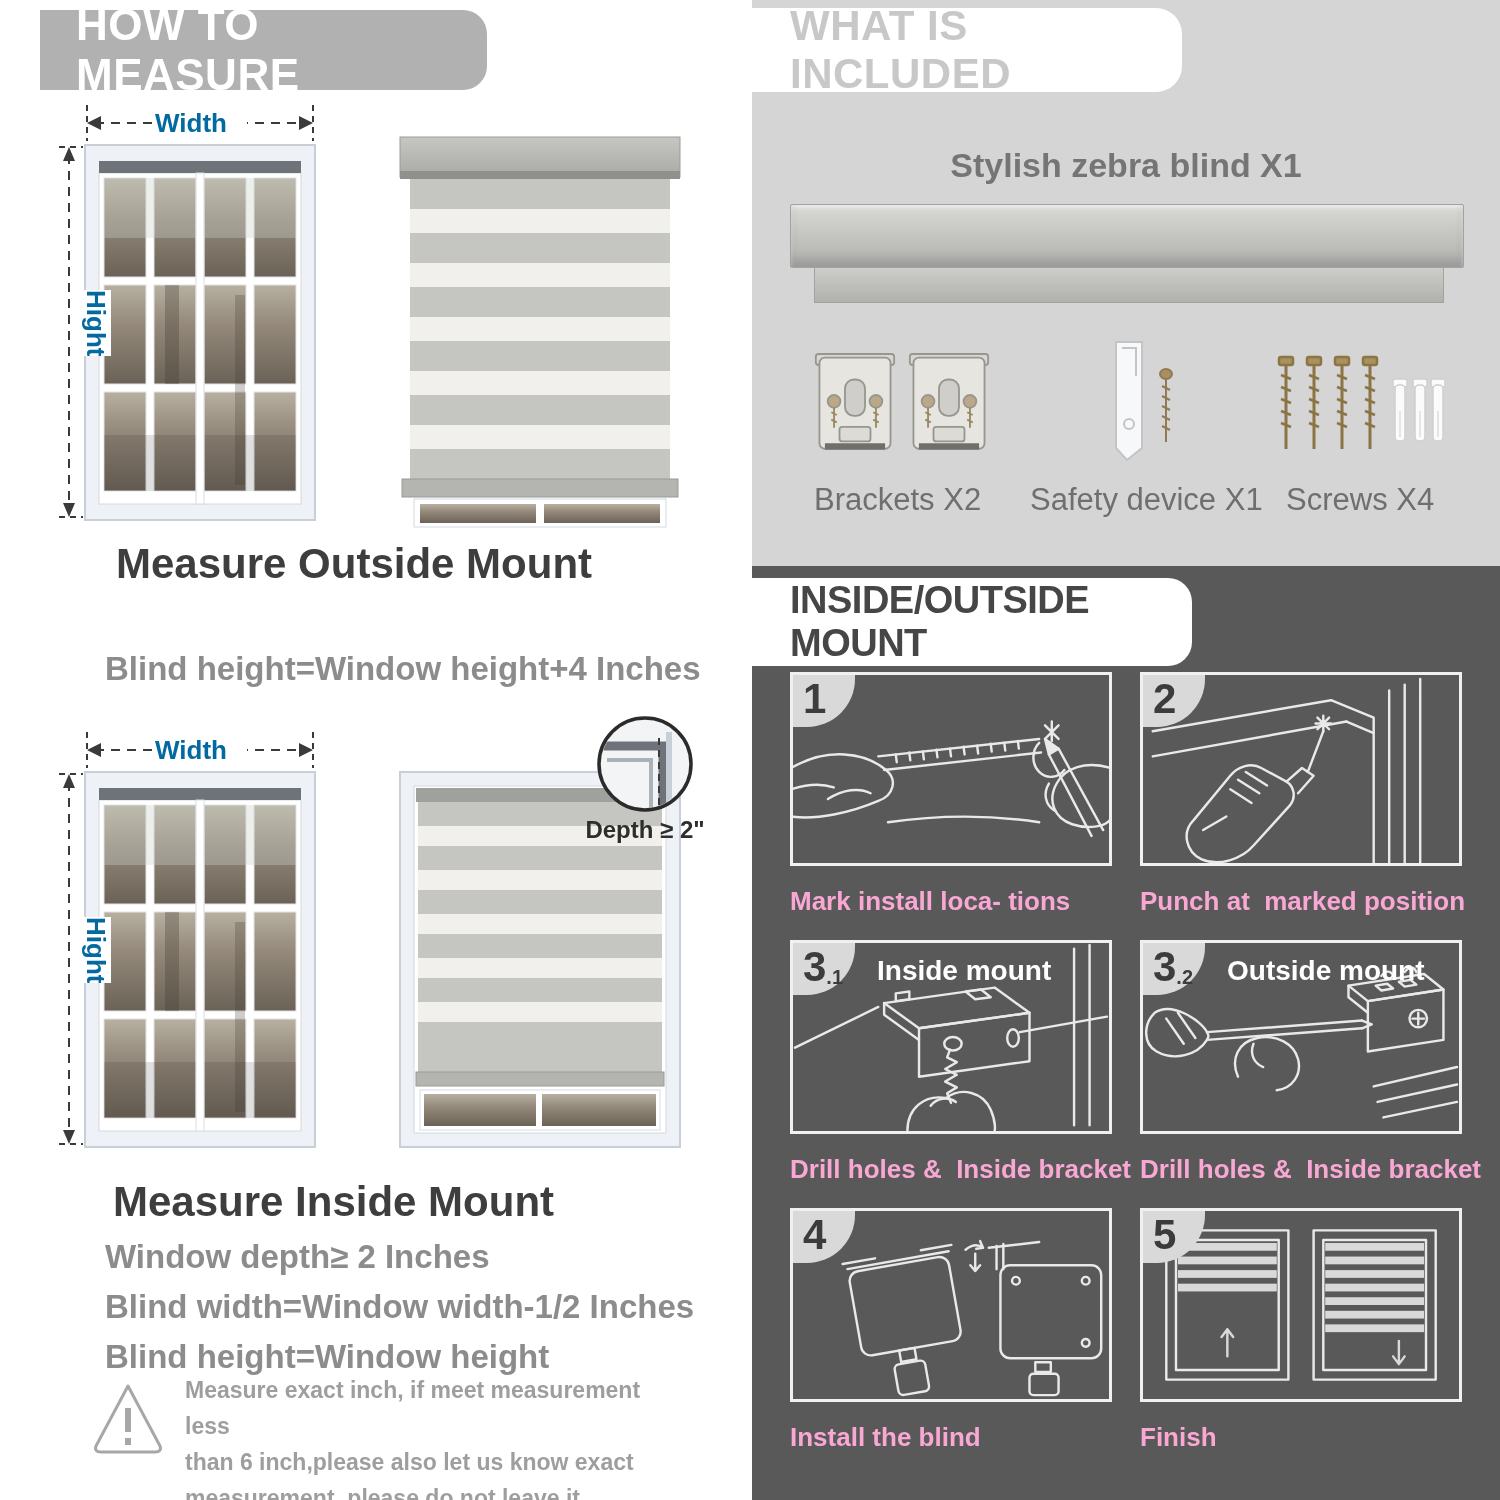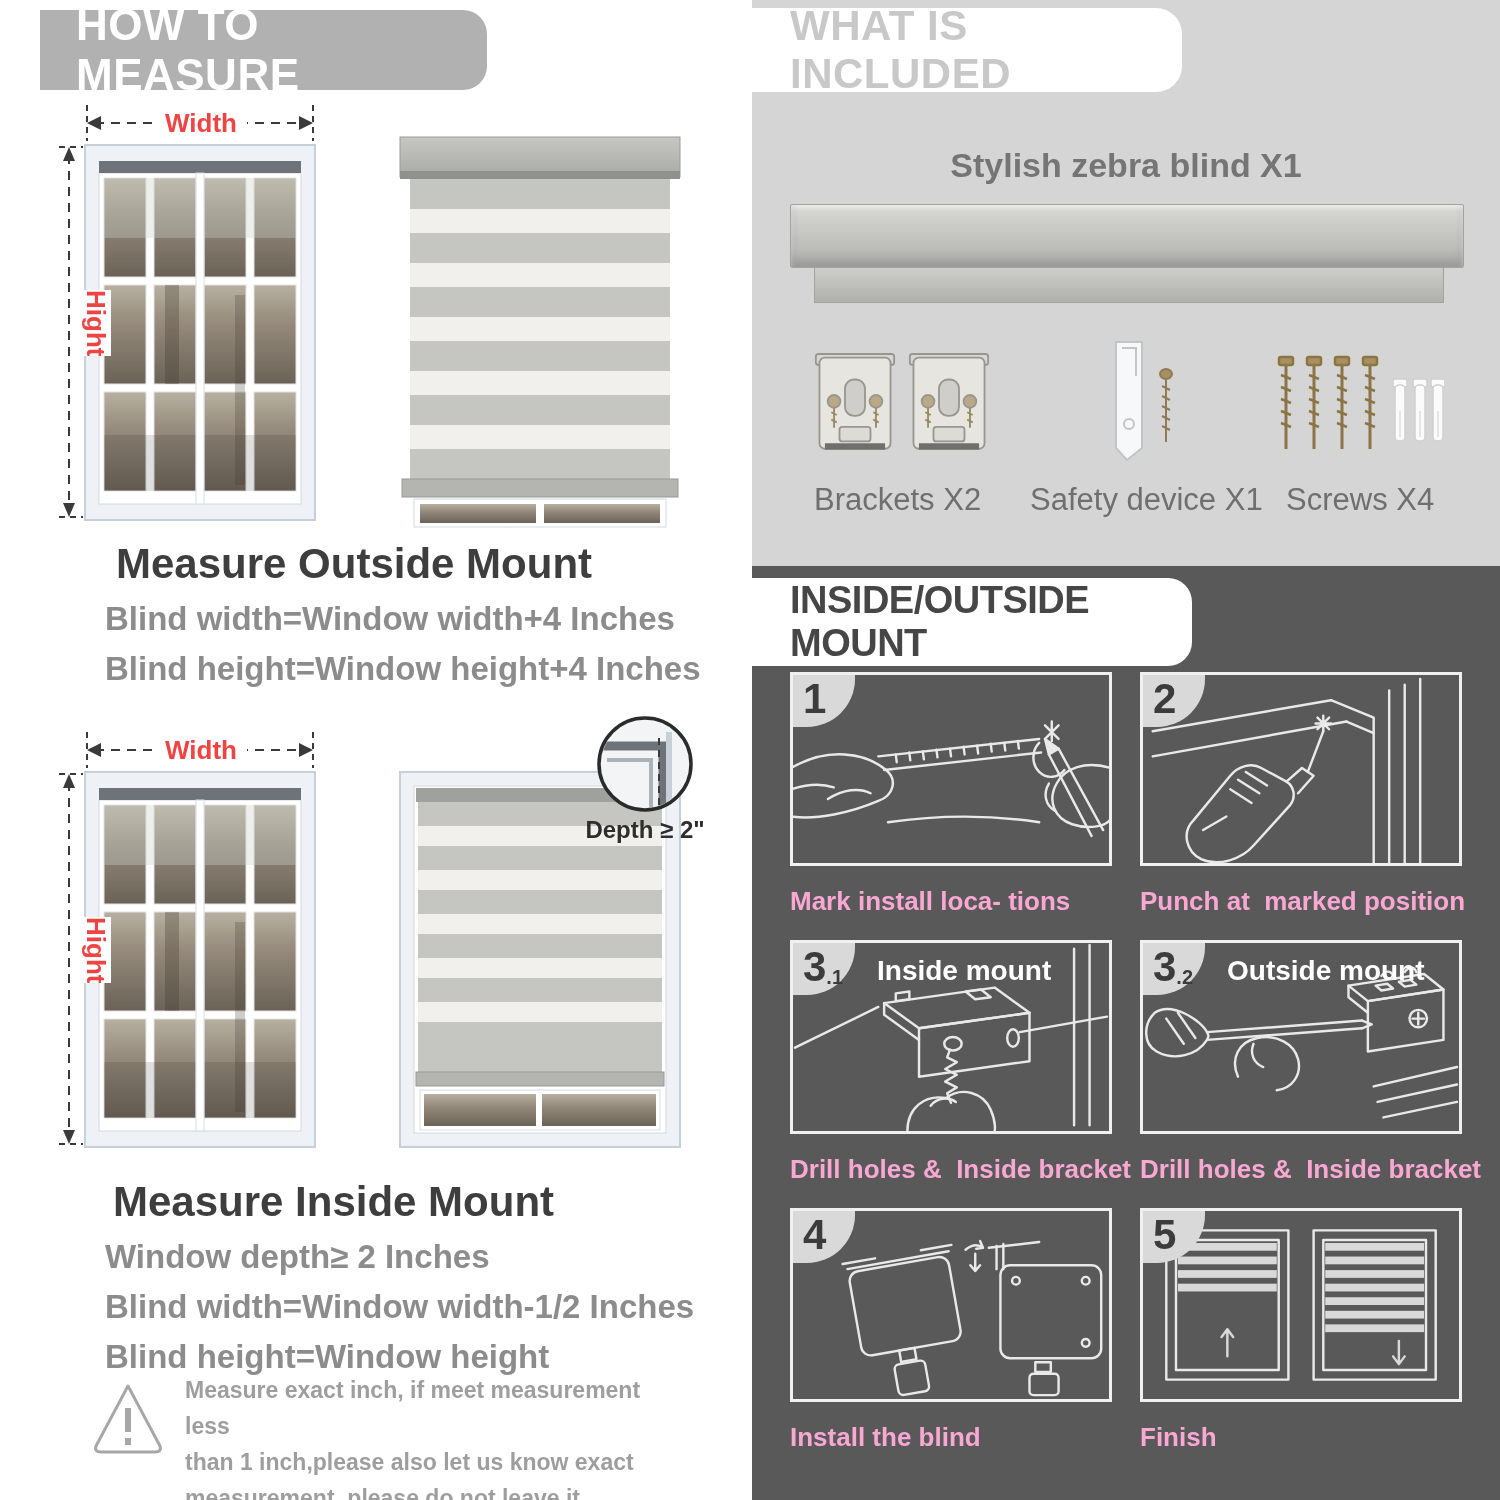--- a/index.html
+++ b/index.html
@@ -6,21 +6,21 @@
   #canvas{position:relative;width:1500px;height:1500px;background:#ffffff;overflow:hidden;
           font-family:"Liberation Sans", sans-serif;}
   .abs{position:absolute;}
 
   
   .badge-how{left:0;top:10px;width:447px;height:80px;background:#b1b1b1;
              border-radius:0 24px 24px 0;display:flex;align-items:center;margin-left:40px;}
   .badge-how span{color:#ffffff;font-size:44px;font-weight:bold;letter-spacing:.5px;padding-left:36px;}
 
   .measure-group{width:660px;}
-  .dim-label{font-size:26px;font-weight:bold;color:#ef4444;background:#ffffff;text-align:center;}
+  .dim-label{font-size:26px;font-weight:bold;color:#0369a1;background:#ffffff;text-align:left;}
   .dim-label-v{writing-mode:vertical-rl;}
   .sec-title{font-size:42px;font-weight:bold;color:#3e3e3e;}
   .sec-line{font-size:33px;font-weight:bold;color:#8c8c8c;}
   .depth-label{font-size:24px;font-weight:bold;color:#2e2e2e;text-align:center;}
 
   .note-text{font-size:23px;font-weight:bold;color:#9e9e9e;line-height:36px;}
 
   
   .panel-light{left:752px;top:0;width:748px;height:566px;background:#d5d5d5;}
   .panel-dark{left:752px;top:566px;width:748px;height:934px;background:#595959;}
@@ -135,21 +135,20 @@
         <rect x="14" y="362" width="252" height="28" fill="#ffffff" stroke="#d4dae0"></rect>
         <rect x="20" y="367" width="116" height="19" fill="url(#bldg)"></rect>
         <rect x="144" y="367" width="116" height="19" fill="url(#bldg)"></rect>
       </g>
     </svg>
     <span class="abs dim-label" style="left:100px;top:13px;width:92px;">Width</span>
     <span class="abs dim-label dim-label-v" style="left:25px;top:195px;">Hight</span>
   </div>
 
   <div class="abs sec-title" style="left:116px;top:540px;">Measure Outside Mount</div>
-  <div class="abs sec-line" style="left:105px;top:600px;">Blind width=Window width+4 Inches</div>
   <div class="abs sec-line" style="left:105px;top:650px;">Blind height=Window height+4 Inches</div>
 
   <div class="abs measure-group" style="left:55px;top:712px;height:455px;">
     <svg width="640" height="455" viewBox="0 0 640 455">
       <g stroke="#3a3a3a" stroke-width="2" fill="none">
         <path d="M32,20 L32,56 M258,20 L258,56" stroke-dasharray="6 5"></path>
         <path d="M40,38 L250,38" stroke-dasharray="9 7"></path>
         <path d="M32,38 L46,31 L46,45 Z" fill="#3a3a3a" stroke="none"></path>
         <path d="M258,38 L244,31 L244,45 Z" fill="#3a3a3a" stroke="none"></path>
         <path d="M4,62 L28,62 M4,432 L28,432" stroke-dasharray="6 5"></path>
@@ -232,21 +231,21 @@
   <div class="abs sec-line" style="left:105px;top:1288px;">Blind width=Window width-1/2 Inches</div>
   <div class="abs sec-line" style="left:105px;top:1338px;">Blind height=Window height</div>
 
   <svg class="abs" style="left:92px;top:1380px;" width="72" height="78" viewBox="0 0 72 78">
     <path d="M36,6 L68,66 Q70,72 63,72 L9,72 Q2,72 4,66 Z" fill="none" stroke="#a7a7a7" stroke-width="3" stroke-linejoin="round"></path>
     <rect x="33" y="28" width="6" height="24" fill="#a7a7a7"></rect>
     <rect x="33" y="58" width="6" height="7" fill="#a7a7a7"></rect>
   </svg>
   <div class="abs note-text" style="left:185px;top:1372px;width:500px;">
     <div>Measure exact inch, if meet measurement less</div>
-    <div>than 1 inch,please also let us know exact</div>
+    <div>than 6 inch,please also let us know exact</div>
     <div>measurement, please do not leave it</div>
   </div>
 
   <div class="abs panel-light">
     <div class="abs badge-included">
       <span>WHAT IS INCLUDED</span>
     </div>
 
     <div class="abs product-label">Stylish zebra blind X1</div>
 

